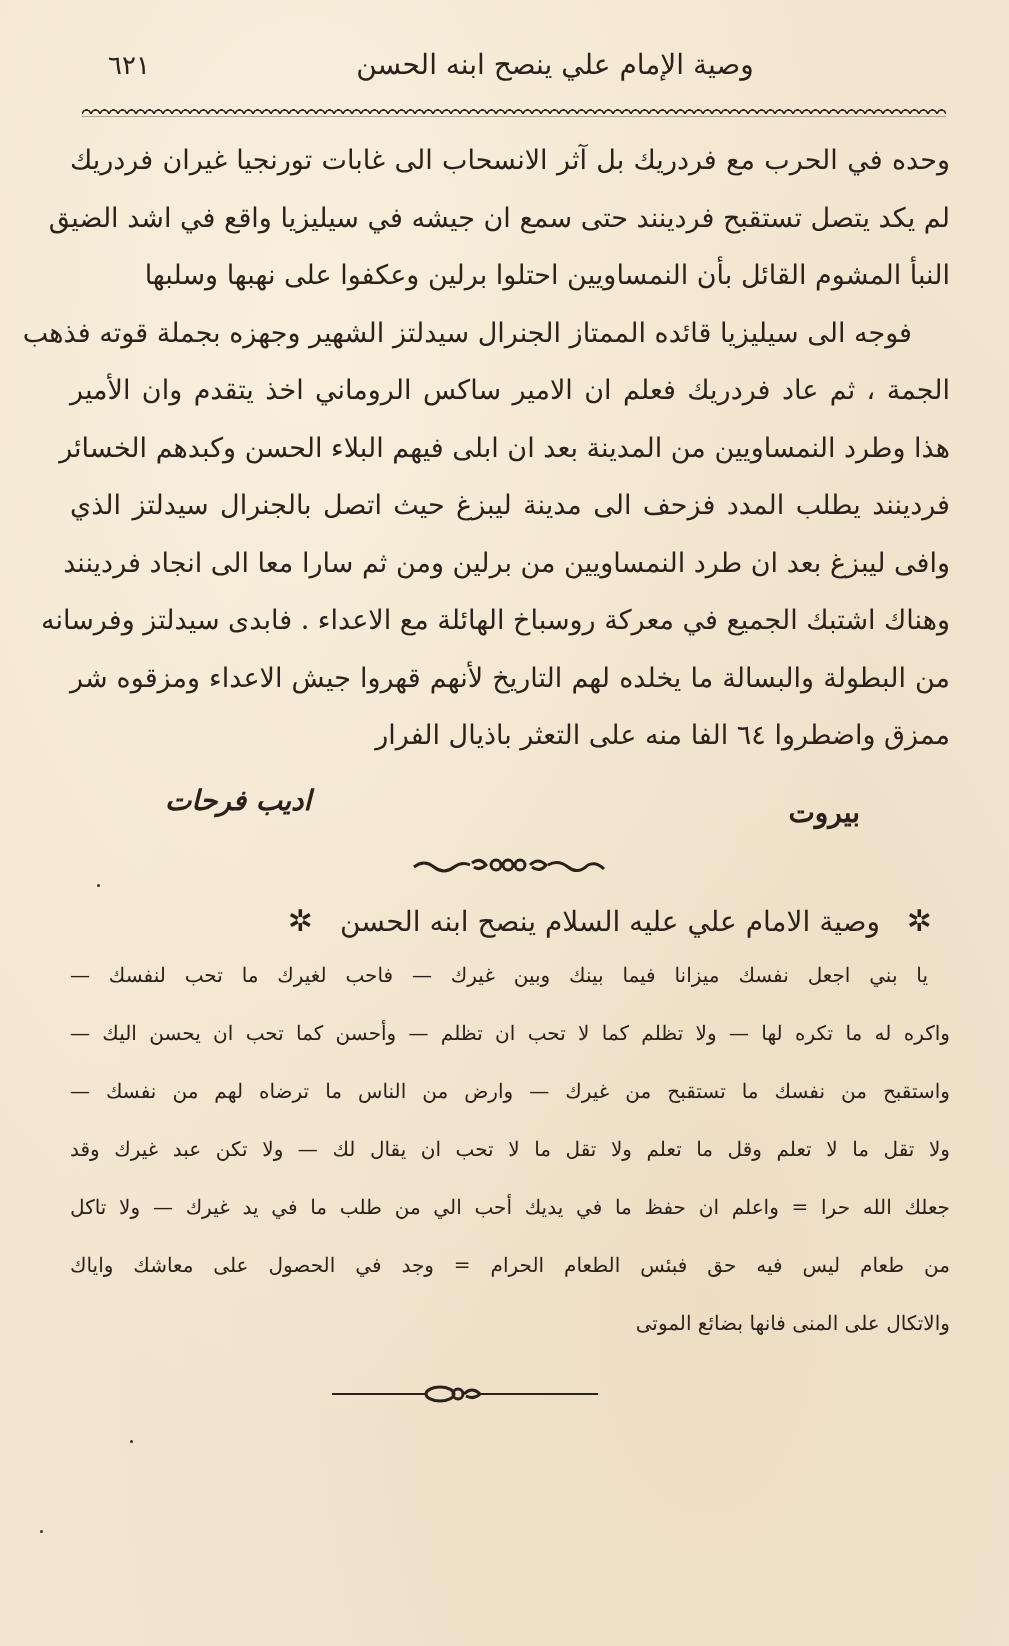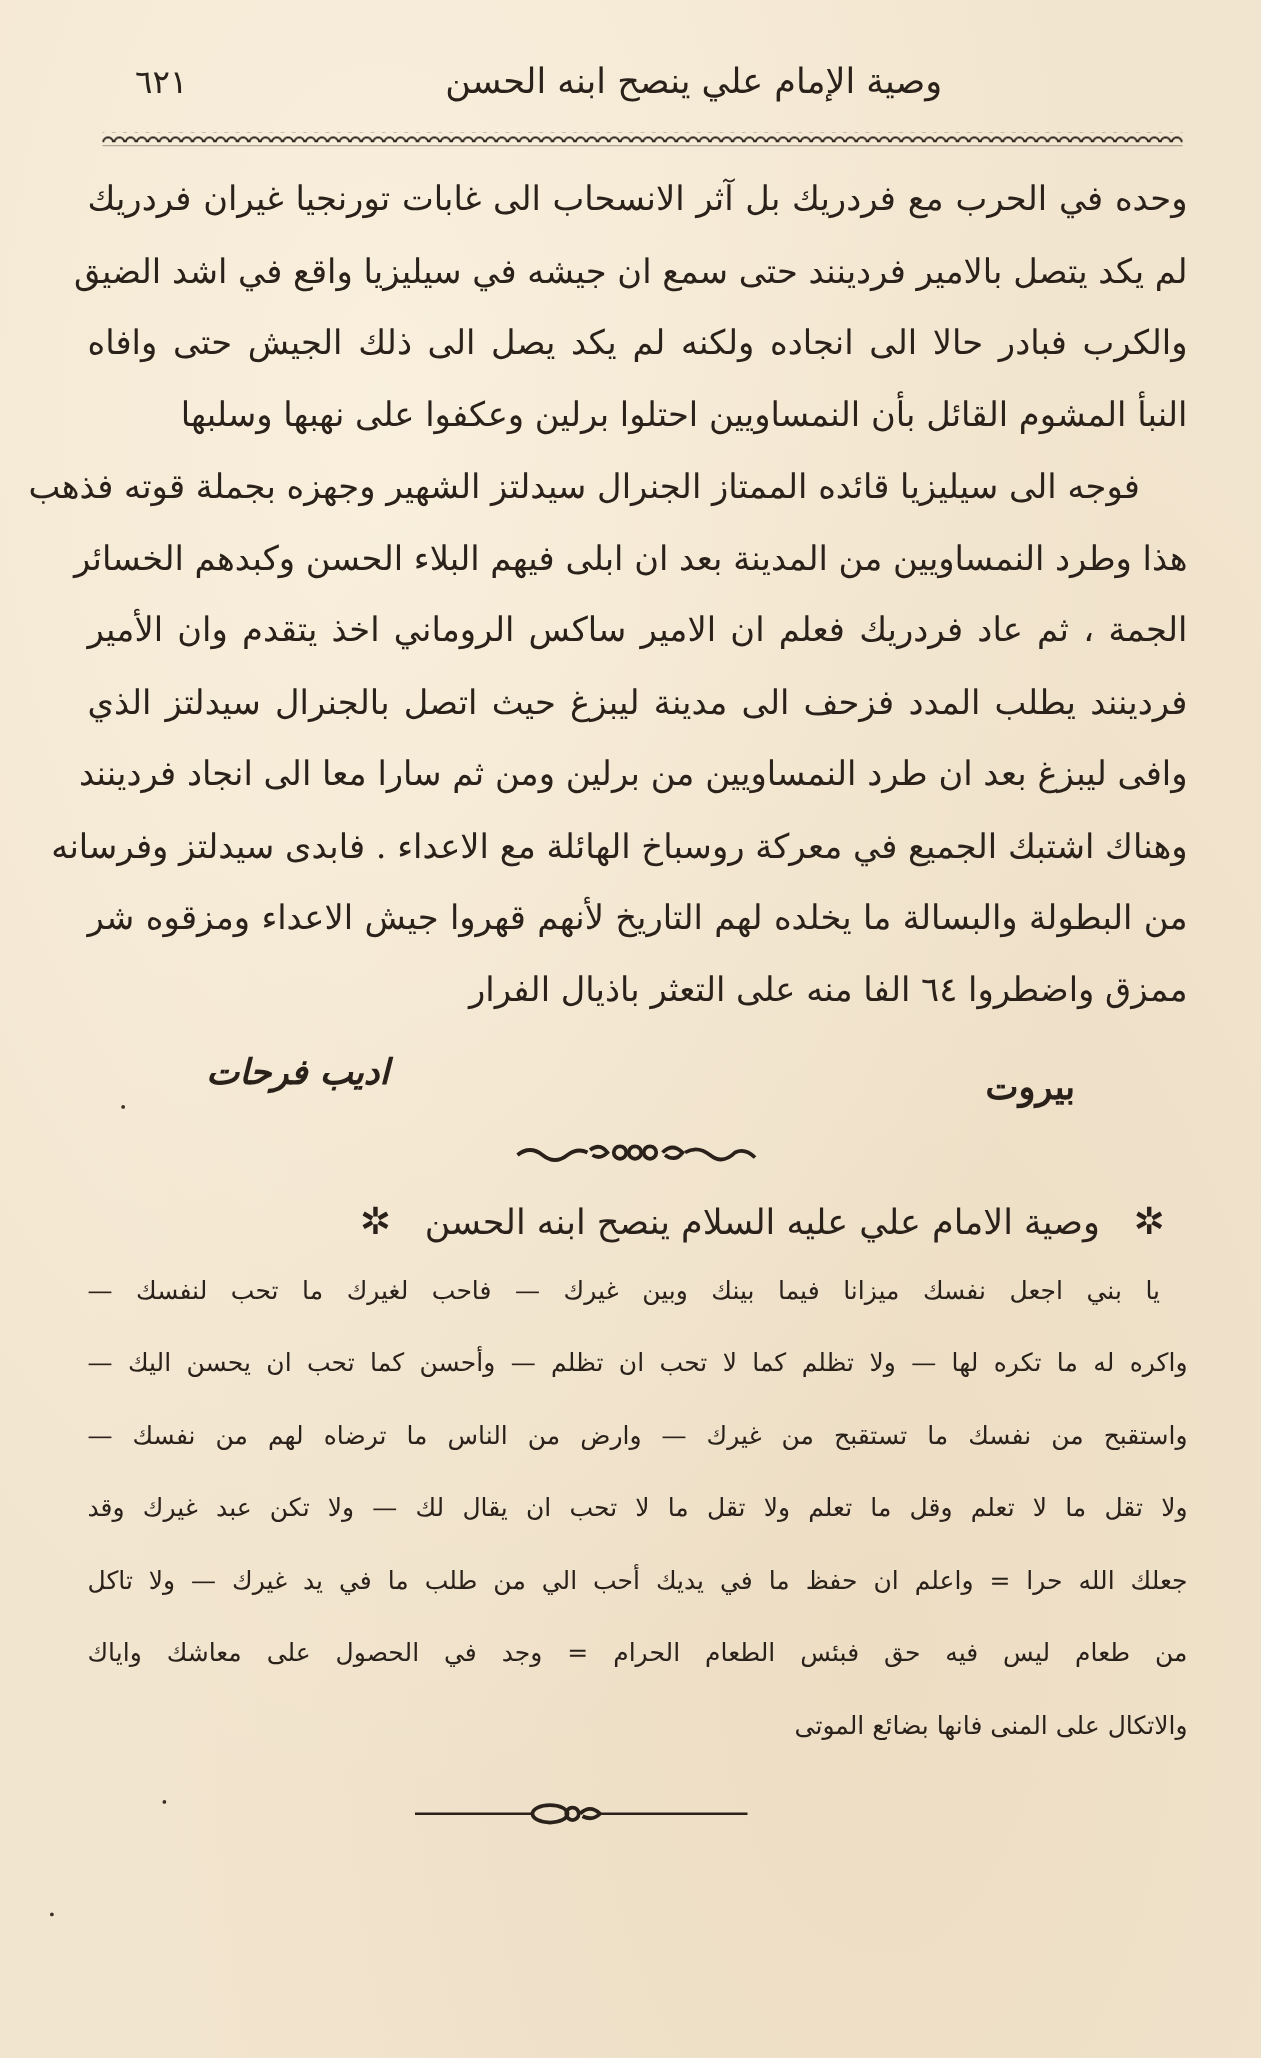--- a/index.html
+++ b/index.html
@@ -151,26 +151,25 @@
 
   <div class="running-head">
     <div class="running-title">وصية الإمام علي ينصح ابنه الحسن</div>
     <div class="page-number">٦٢١</div>
   </div>
 
   <div class="wavy-rule"></div>
 
   <div class="body-text">
     <span class="line">وحده في الحرب مع فردريك بل آثر الانسحاب الى غابات تورنجيا غيران فردريك</span>
-    <span class="line">لم يكد يتصل بالامير فردينند حتى سمع ان جيشه في سيليزيا واقع في اشد الضيق</span>
-    <span class="line">والكرب فبادر حالا الى انجاده ولكنه لم يكد يصل الى ذلك الجيش حتى وافاه</span>
+    <span class="line">لم يكد يتصل تستقبح فردينند حتى سمع ان جيشه في سيليزيا واقع في اشد الضيق</span>
     <span class="line short">النبأ المشوم القائل بأن النمساويين احتلوا برلين وعكفوا على نهبها وسلبها</span>
     <span class="line indent-small">فوجه الى سيليزيا قائده الممتاز الجنرال سيدلتز الشهير وجهزه بجملة قوته فذهب</span>
+    <span class="line">الجمة ، ثم عاد فردريك فعلم ان الامير ساكس الروماني اخذ يتقدم وان الأمير</span>
     <span class="line">هذا وطرد النمساويين من المدينة بعد ان ابلى فيهم البلاء الحسن وكبدهم الخسائر</span>
-    <span class="line">الجمة ، ثم عاد فردريك فعلم ان الامير ساكس الروماني اخذ يتقدم وان الأمير</span>
     <span class="line">فردينند يطلب المدد فزحف الى مدينة ليبزغ حيث اتصل بالجنرال سيدلتز الذي</span>
     <span class="line">وافى ليبزغ بعد ان طرد النمساويين من برلين ومن ثم سارا معا الى انجاد فردينند</span>
     <span class="line">وهناك اشتبك الجميع في معركة روسباخ الهائلة مع الاعداء . فابدى سيدلتز وفرسانه</span>
     <span class="line">من البطولة والبسالة ما يخلده لهم التاريخ لأنهم قهروا جيش الاعداء ومزقوه شر</span>
     <span class="line short">ممزق واضطروا ٦٤ الفا منه على التعثر باذيال الفرار</span>
   </div>
 
   <div class="signature-row">
     <span class="sig-place">بيروت</span>
     <span class="sig-author">اديب فرحات</span>

